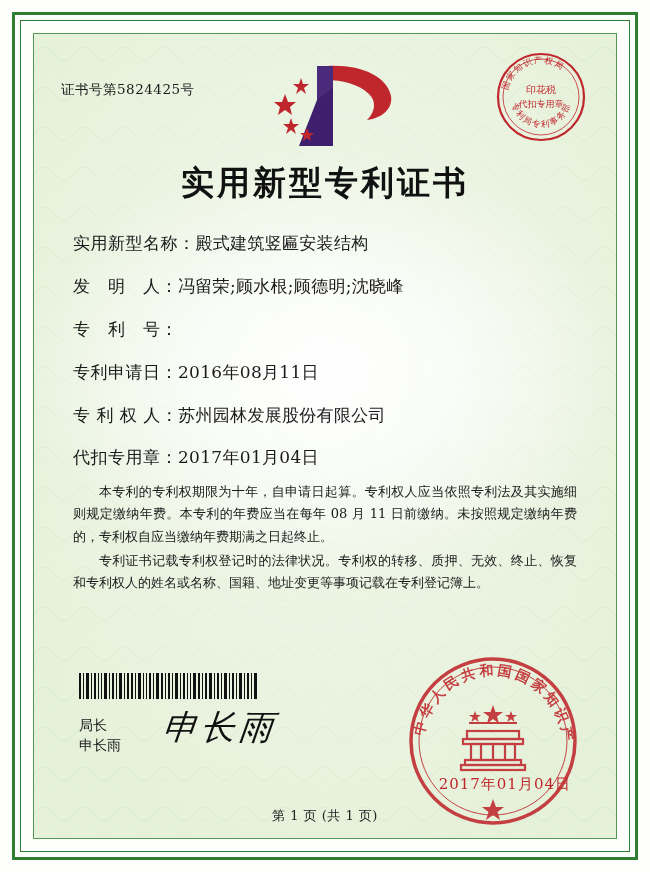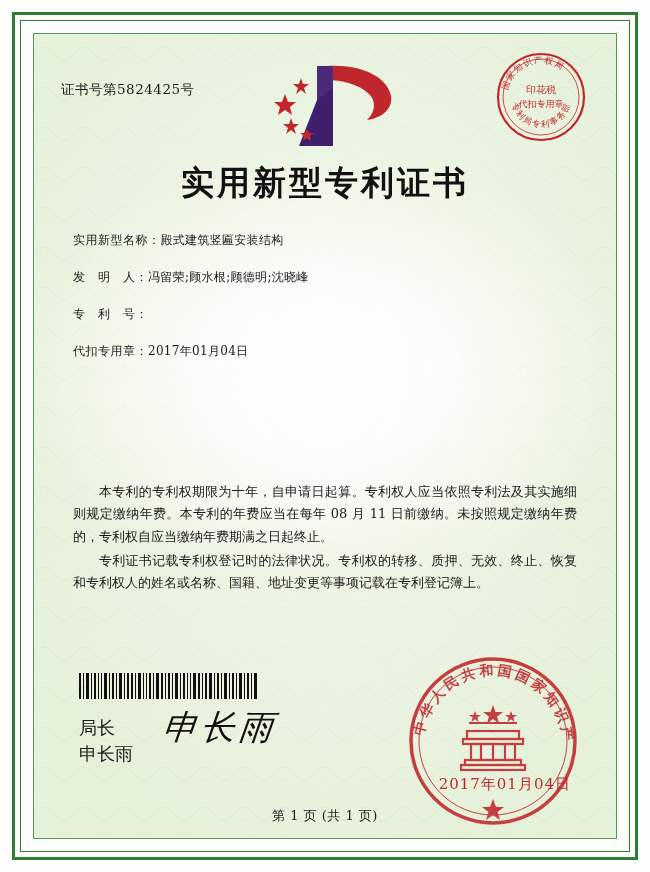--- a/index.html
+++ b/index.html
@@ -97,21 +97,21 @@
     letter-spacing: 3px;
     color: #111;
     font-family: Liberation Sans, sans-serif;
   }
 
   .fields {
     position: absolute;
     left: 40px;
     right: 40px;
     top: 200px;
-    font-size: 12px;
+    font-size: 17px;
   }
   .field-row {
     display: flex;
     align-items: baseline;
     margin-bottom: 22.5px;
     line-height: 1.2;
   }
   .field-label {
     white-space: pre;
     flex: 0 0 auto;
@@ -144,21 +144,21 @@
     width: 178px;
     height: 26px;
     overflow: hidden;
   }
 
   
   .sig-block {
     position: absolute;
     left: 46px;
     top: 682px;
-    font-size: 18px;
+    font-size: 14px;
     line-height: 1.45;
   }
   .sig-script {
     position: absolute;
     left: 130px;
     top: 672px;
     font-size: 34px;
     font-family: "DejaVu Serif", "Liberation Serif", serif;
     font-style: italic;
     letter-spacing: 4px;
@@ -265,20 +265,28 @@
       <div class="field-row">
         <span class="field-label">实用新型名称：</span>
         <span class="field-value">殿式建筑竖匾安装结构</span>
       </div>
       <div class="field-row">
         <span class="field-label">发　明　人：</span>
         <span class="field-value">冯留荣;顾水根;顾德明;沈晓峰</span>
       </div>
       <div class="field-row">
         <span class="field-label">专　利　号：</span>
+      </div>
+      <div class="field-row">
+        <span class="field-label">专利申请日：</span>
+        <span class="field-value">2016年08月11日</span>
+      </div>
+      <div class="field-row">
+        <span class="field-label">专 利 权 人：</span>
+        <span class="field-value">苏州园林发展股份有限公司</span>
       </div>
       <div class="field-row">
         <span class="field-label">代扣专用章：</span>
         <span class="field-value">2017年01月04日</span>
       </div>
     </div>
 
     <div class="paragraphs">
       <p>本专利的专利权期限为十年，自申请日起算。专利权人应当依照专利法及其实施细则规定缴纳年费。本专利的年费应当在每年 08 月 11 日前缴纳。未按照规定缴纳年费的，专利权自应当缴纳年费期满之日起终止。</p>
       <p>专利证书记载专利权登记时的法律状况。专利权的转移、质押、无效、终止、恢复和专利权人的姓名或名称、国籍、地址变更等事项记载在专利登记簿上。</p>

